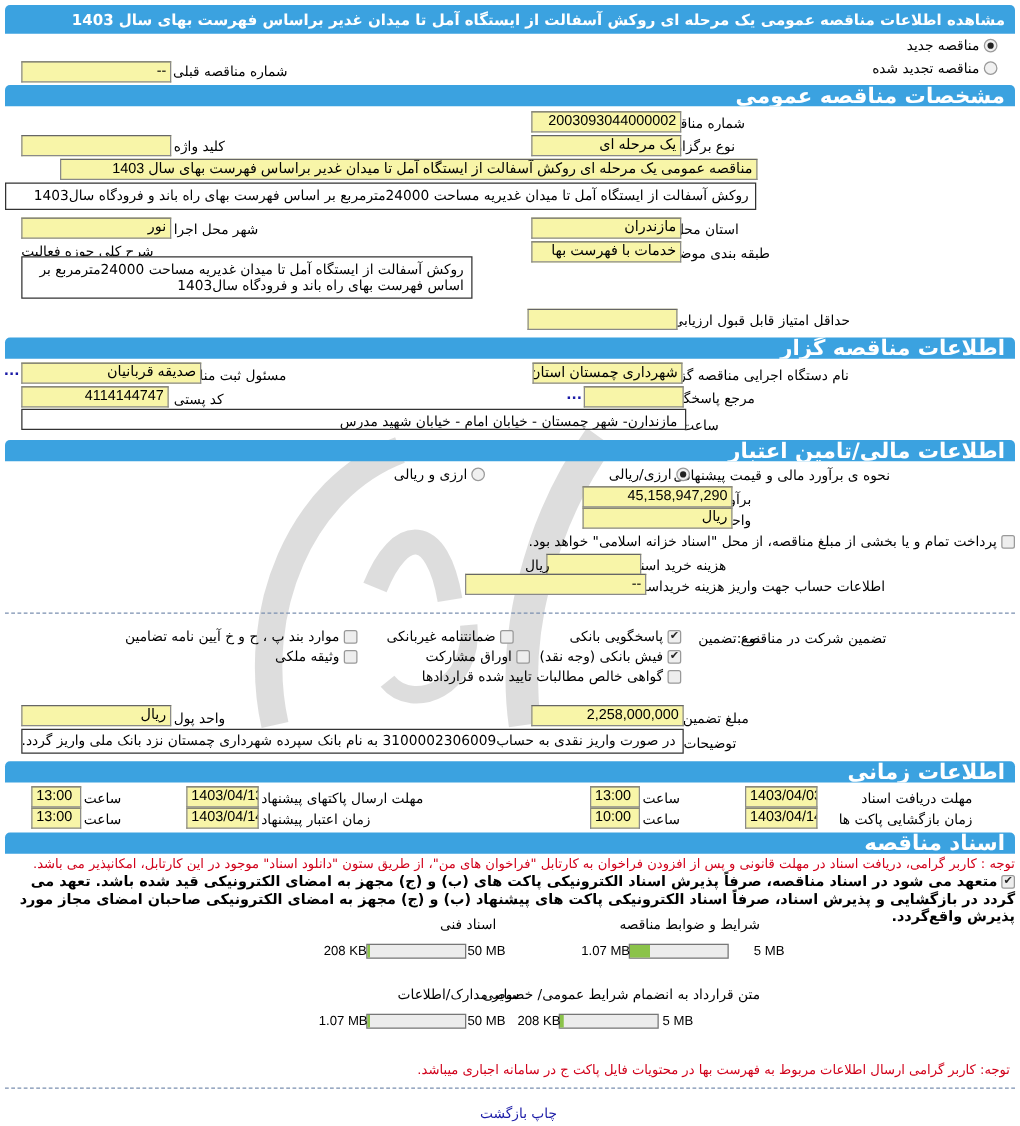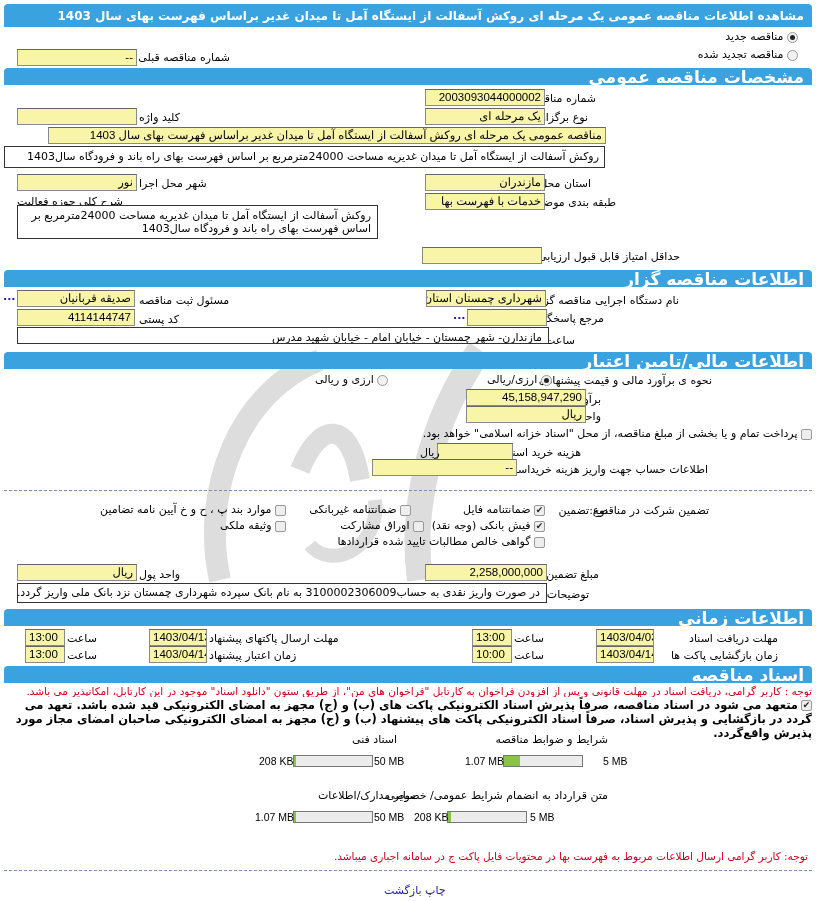--- a/index.html
+++ b/index.html
@@ -117,21 +117,21 @@
   <div class="box" style="left:17px;top:205px;width:361px;height:34px;padding:3px 6px;line-height:13px;white-space:normal;">روکش آسفالت از ایستگاه آمل تا میدان غدیریه مساحت 24000مترمربع بر اساس فهرست بهای راه باند و فرودگاه سال1403</div>
 
   <div class="lbl" style="right:136px;top:250px;">حداقل امتیاز قابل قبول ارزیابی فنی/ بازرگانی</div>
   <div class="fld" style="left:422px;top:247px;width:120px;"></div>
 
   <div class="bar" style="top:270px;">اطلاعات مناقصه گزار</div>
 
   <div class="lbl" style="right:137px;top:294px;">نام دستگاه اجرایی مناقصه گزار</div>
   <div class="fld" style="left:426px;top:290px;width:120px;background:#f8f5a8;">شهرداری چمستان استان مازندران</div>
   <div class="lbl" style="left:139px;top:294px;text-align:right;">مسئول ثبت مناقصه</div>
-  <div class="fld" style="left:17px;top:290px;width:118px;">صدیقه قربانیان</div>
+  <div class="fld" style="left:17px;top:290px;width:144px;">صدیقه قربانیان</div>
   <a class="abs link dots" style="left:3px;top:290px;">...</a>
 
   <div class="lbl" style="right:212px;top:312px;">مرجع پاسخگویی</div>
   <div class="fld" style="left:467px;top:309px;width:80px;"></div>
   <a class="abs link dots" style="left:453px;top:309px;">...</a>
   <div class="lbl" style="left:139px;top:313px;">کد پستی</div>
   <div class="fld num" style="left:17px;top:309px;width:118px;">4114144747</div>
 
   <div class="lbl" style="right:241px;top:334px;">ساعت</div>
   <div class="box" style="left:17px;top:327px;width:532px;height:17px;padding:2px 6px;white-space:nowrap;">مازندارن- شهر چمستان - خیابان امام - خیابان شهید مدرس</div>
@@ -166,21 +166,21 @@
   <div class="lbl" style="right:108px;top:463px;">اطلاعات حساب جهت واریز هزینه خریداسناد</div>
   <div class="fld" style="left:372px;top:459px;width:145px;">--</div>
 
   <div class="dashed" style="top:490px;"></div>
 
   <div class="lbl" style="right:107px;top:504px;">تضمین شرکت در مناقصه:</div>
   <div class="lbl" style="right:208px;top:504px;">نوع تضمین</div>
 
   <div class="abs" style="right:271px;top:503px;">
     <span class="chk">✔</span>
-    <span>ضمانتنامه فایل</span>
+    <span>پاسخگویی بانکی</span>
   </div>
   <div class="abs" style="right:405px;top:503px;">
     <span class="chk"></span>
     <span>ضمانتنامه غیربانکی</span>
   </div>
   <div class="abs" style="right:530px;top:503px;">
     <span class="chk"></span>
     <span>موارد بند پ ، ح و خ آیین نامه تضامین</span>
   </div>
 

